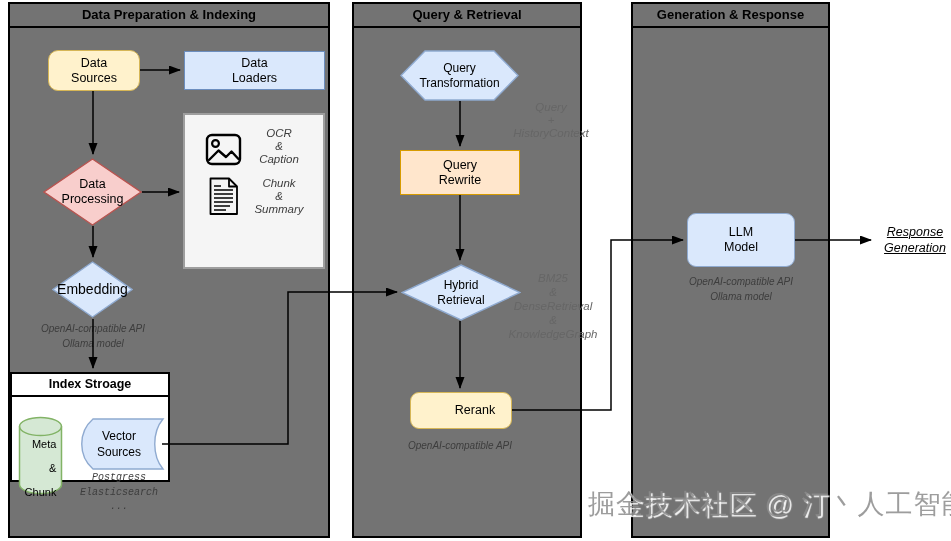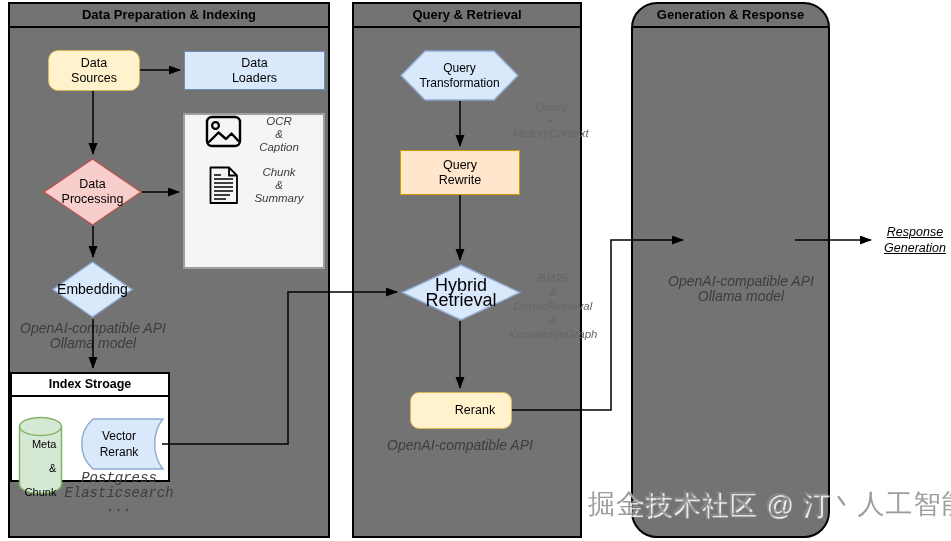--- a/index.html
+++ b/index.html
@@ -23,31 +23,31 @@
   .lbl{white-space:pre-line;line-height:15px;}
   .shape-node{position:absolute;z-index:2;}
   .shape-node svg{position:absolute;left:0;top:0;}
   .shape-label{
     position:absolute;left:0;top:0;width:100%;height:100%;
     display:flex;align-items:center;justify-content:center;
     text-align:center;font-size:12.5px;color:#000;
   }
   .note{
     position:absolute;z-index:2;text-align:center;font-style:italic;
-    font-size:14px;color:#3d3d3d;line-height:15px;white-space:pre-line;
+    font-size:10px;color:#3d3d3d;line-height:15px;white-space:pre-line;
   }
   .side-note{
     position:absolute;z-index:2;text-align:center;font-style:italic;
     font-size:11.5px;color:#666;line-height:14px;white-space:pre-line;
   }
   #process-box{
     position:absolute;left:183px;top:113px;width:142px;height:156px;
     background:#F5F5F5;border:2px solid #9e9e9e;box-sizing:border-box;z-index:2;
   }
-  .pb-row{display:flex;align-items:flex-start;height:50.5px;padding-left:18px;}
+  .pb-row{display:flex;align-items:flex-end;height:50.5px;padding-left:18px;}
   .pb-icon{width:40px;display:flex;align-items:center;justify-content:center;flex:0 0 40px;}
   .pb-label{flex:1;text-align:center;font-style:italic;font-size:11.5px;color:#3d3d3d;line-height:13px;white-space:pre-line;padding-right:8px;}
   #index-box{
     position:absolute;left:10px;top:372px;width:160px;height:110px;
     border:2px solid #000;background:#fff;box-sizing:border-box;z-index:2;
   }
   #index-header{
     height:21px;line-height:21px;border-bottom:2px solid #000;
     font-weight:bold;font-size:12.5px;text-align:center;color:#000;
   }
@@ -67,21 +67,21 @@
 <body>
 
 <div id="canvas">
 
   <div class="col" style="left:8px;top:2px;width:322px;height:536px;">
     <div class="col-header">Data Preparation &amp; Indexing</div>
   </div>
   <div class="col" style="left:352px;top:2px;width:230px;height:536px;">
     <div class="col-header">Query &amp; Retrieval</div>
   </div>
-  <div class="col" style="left:631px;top:2px;width:199px;height:536px;border-radius:26px;">
+  <div class="col" style="left:631px;top:2px;width:199px;height:536px;">
     <div class="col-header">Generation &amp; Response</div>
   </div>
 
   <svg id="connectors" width="951" height="541">
     <defs>
       <marker id="arr" markerUnits="userSpaceOnUse" markerWidth="13" markerHeight="10" refX="11" refY="4.5" orient="auto">
         <path d="M0,0 L12,4.5 L0,9 Z" fill="#000"></path>
       </marker>
     </defs>
     <path d="M140,70 L180,70" fill="none" stroke="#000" stroke-width="1.5" marker-end="url(#arr)"></path>
@@ -164,21 +164,21 @@
     <div class="shape-label lbl" style="padding-top:12px;font-size:11px;line-height:24px;text-align:right;">Meta
 &amp;
 Chunk</div>
   </div>
 
   <div class="shape-node" style="left:73px;top:418px;width:92px;height:52px;">
     <svg width="92" height="52" viewBox="0 0 92 52">
       <path d="M20,1 H90 C79,14 79,38 90,51 H20 C5,38 5,14 20,1 Z" fill="#DAE8FC" stroke="#8FAAD0" stroke-width="1.4"></path>
     </svg>
     <div class="shape-label lbl" style="font-size:12px;line-height:16px;padding-right:8px;">Vector
-Rerank</div>
+Sources</div>
   </div>
 
   <div class="note" style="left:44px;top:471px;width:150px;line-height:14.5px;font-family:Liberation Mono, monospace;">Postgress
 Elasticsearch
 ...</div>
 
   <div class="shape-node" style="left:400px;top:50px;width:119px;height:51px;">
     <svg width="119" height="51" viewBox="0 0 119 51">
       <polygon points="25,1 94,1 118,25.5 94,50 25,50 1,25.5" fill="#DAE8FC" stroke="#8FAAD0" stroke-width="1.4"></polygon>
     </svg>
@@ -192,36 +192,40 @@
 
   <div class="node" style="left:400px;top:150px;width:120px;height:45px;background:#FFE6CC;border:1.5px solid #D79B00;">
     <div class="lbl">Query
 Rewrite</div>
   </div>
 
   <div class="shape-node" style="left:401px;top:264px;width:120px;height:57px;">
     <svg width="120" height="57" viewBox="0 0 120 57">
       <polygon points="60,1 119,28.5 60,56 1,28.5" fill="#DAE8FC" stroke="#8FAAD0" stroke-width="1.4"></polygon>
     </svg>
-    <div class="shape-label lbl" style="font-size:18px;">Hybrid
+    <div class="shape-label lbl" style="font-size:12px;">Hybrid
 Retrieval</div>
   </div>
 
   <div class="side-note" style="left:493px;top:271px;width:120px;">BM25
 &amp;
 DenseRetrieval
 &amp;
 KnowledgeGraph</div>
 
   <div class="node" style="left:410px;top:392px;width:102px;height:37px;background:#FFF2CC;border:1.5px solid #D6B656;border-radius:9px;padding-left:28px;">
     <div class="lbl">Rerank</div>
   </div>
 
   <div class="note" style="left:380px;top:438px;width:160px;">OpenAI-compatible API</div>
 
+  <div class="node" style="left:687px;top:213px;width:108px;height:54px;background:#DAE8FC;border:1.5px solid #8FAAD0;border-radius:9px;">
+    <div class="lbl">LLM
+Model</div>
+  </div>
 
   <div class="note" style="left:661px;top:274px;width:160px;">OpenAI-compatible API
 Ollama model</div>
 
   <div id="response-gen">Response
 Generation</div>
 
   <div id="watermark">掘金技术社区 @ 汀丶人工智能</div>
 
 </div>

